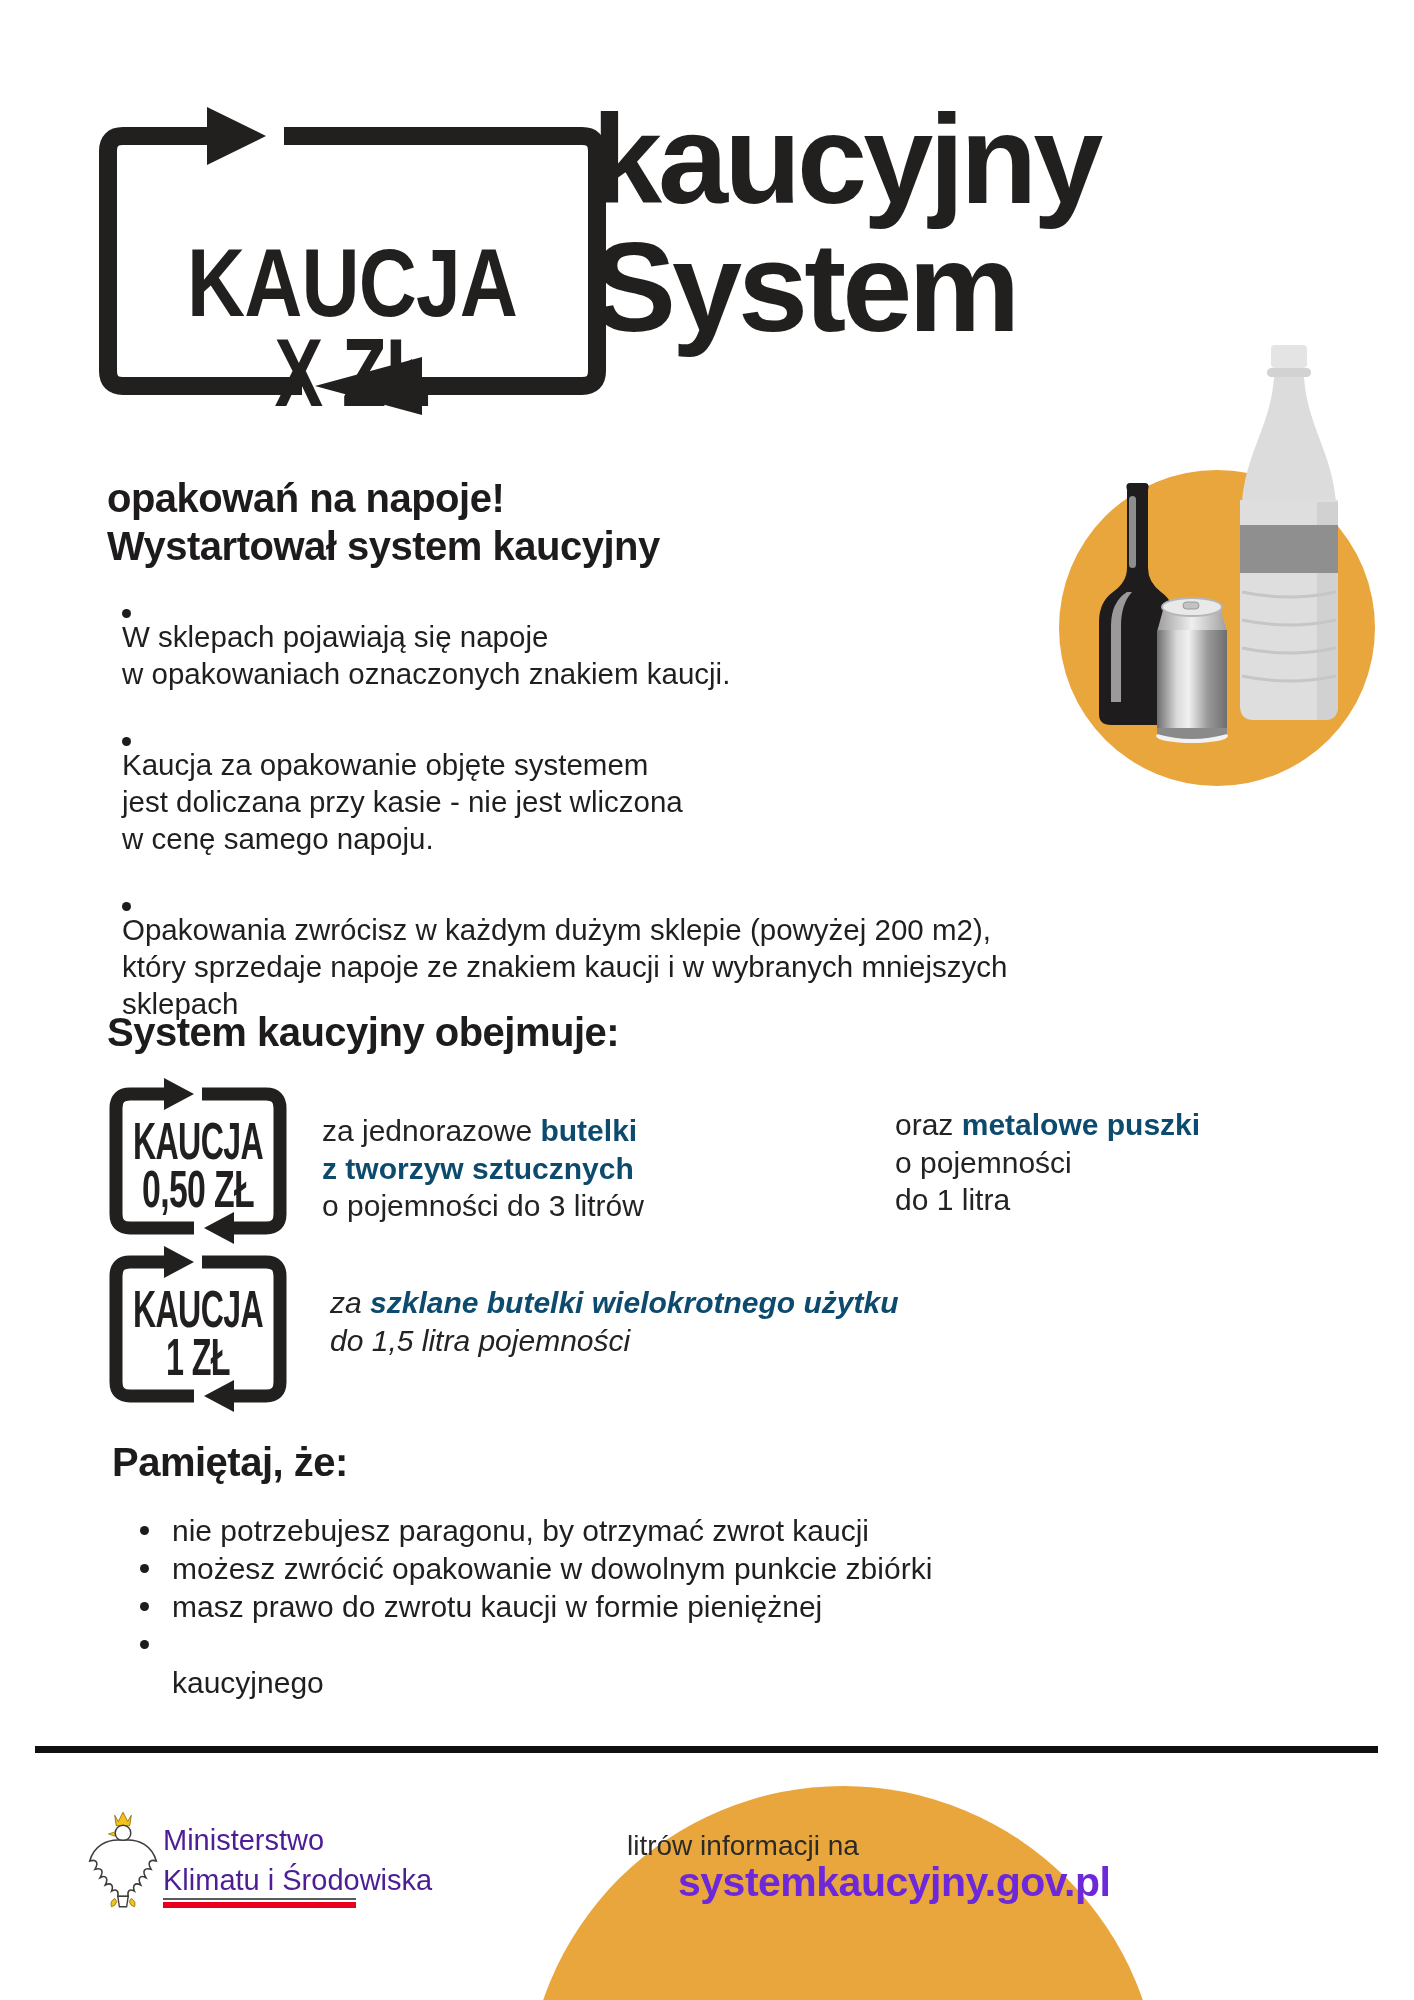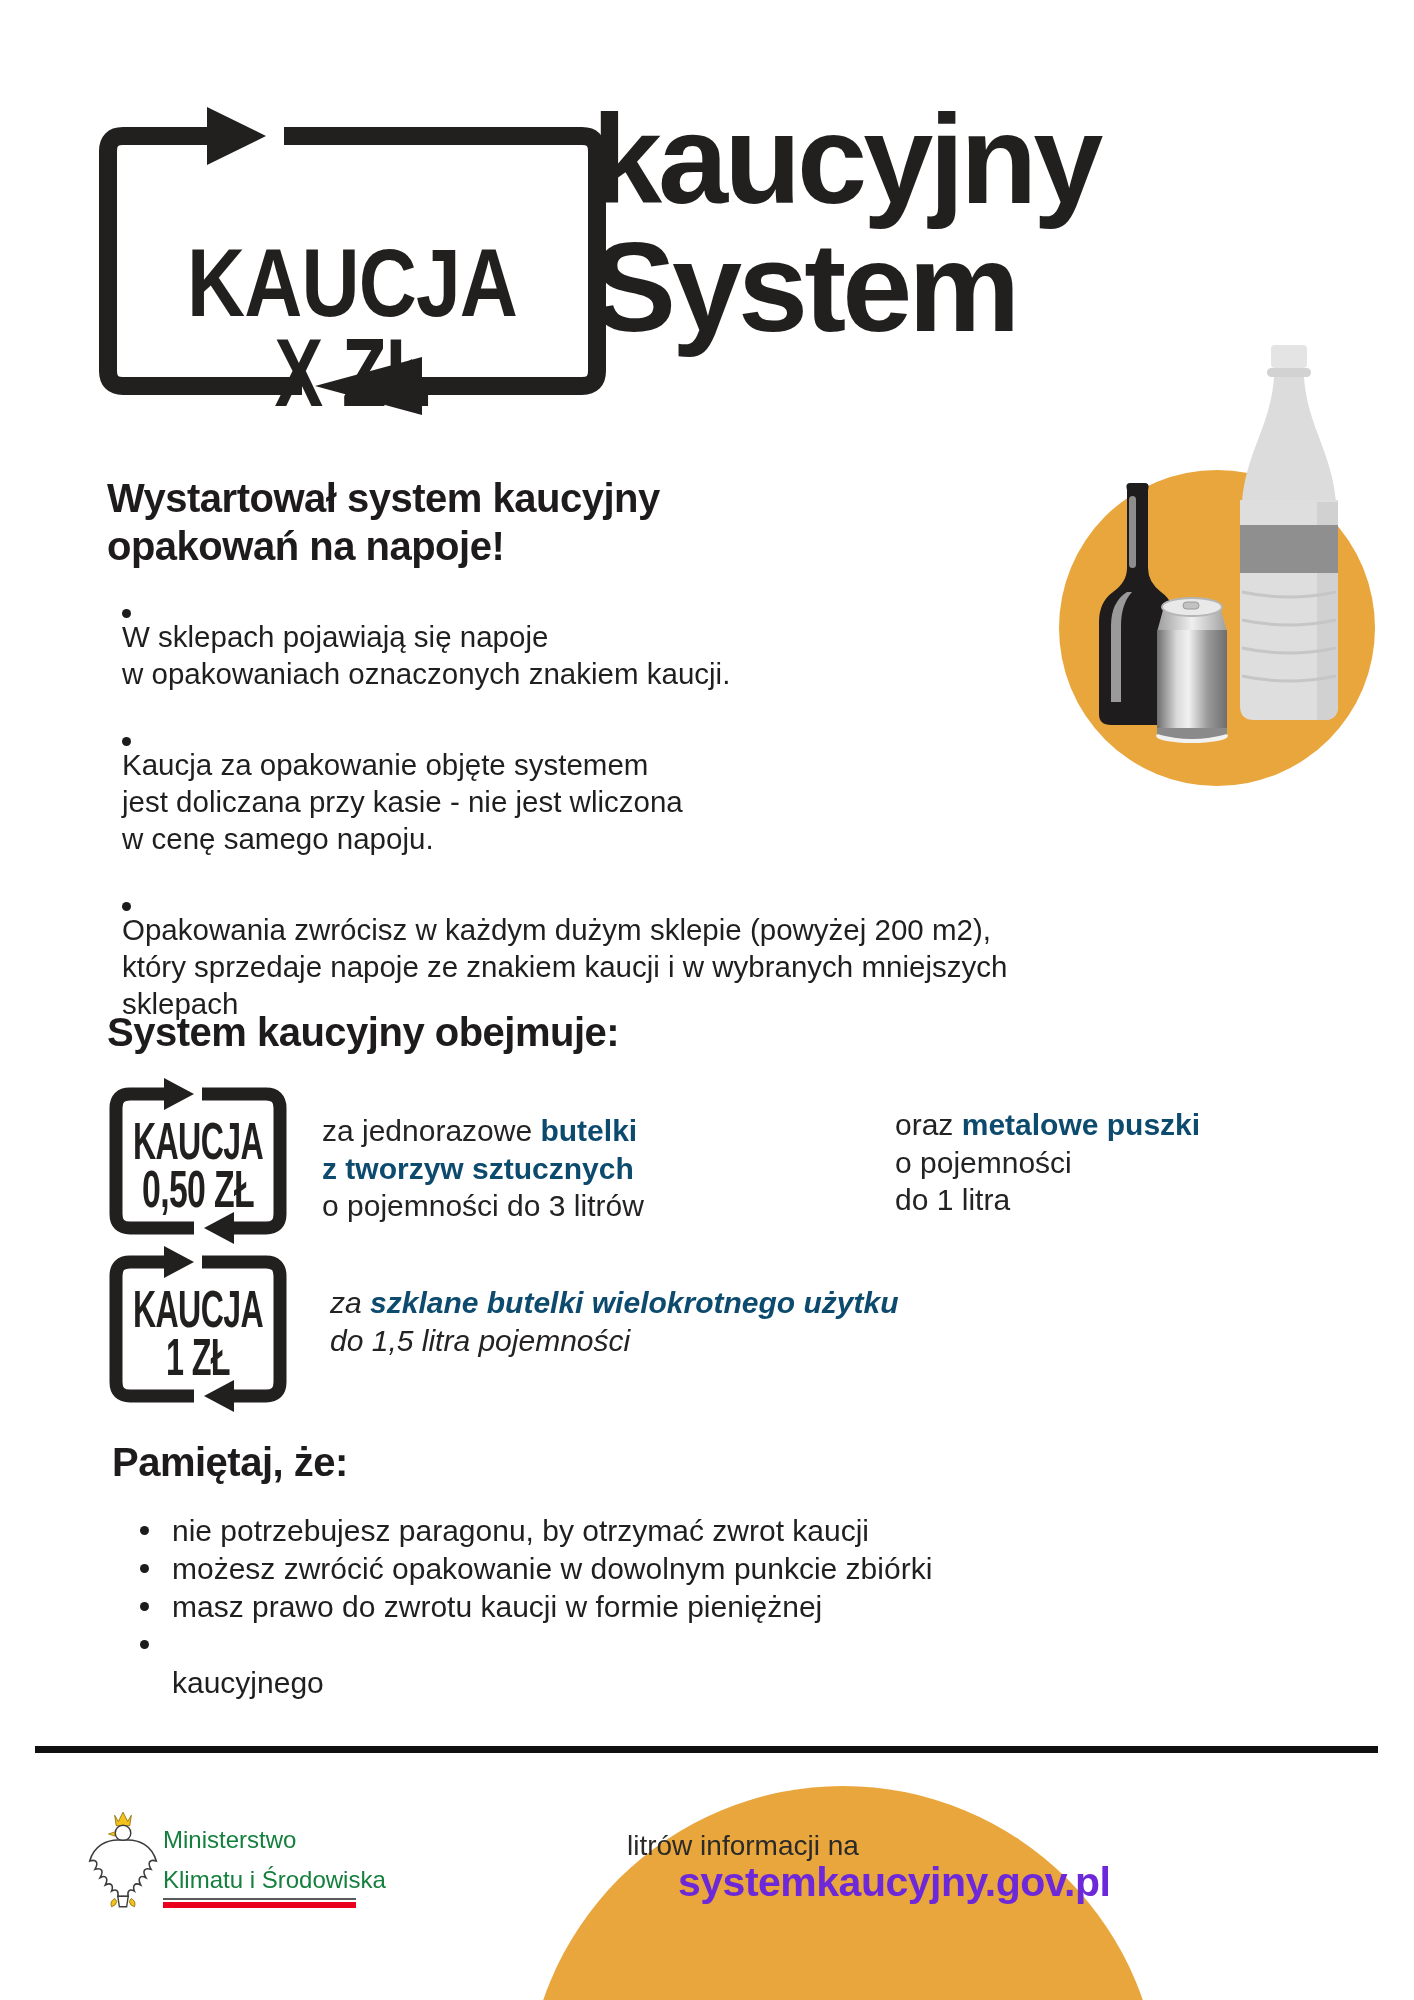--- a/index.html
+++ b/index.html
@@ -49,21 +49,21 @@
   .badge-1 { left:102px; top:1244px; }
 
   .inc-text { position:absolute; font-size:30px; line-height:37.5px; color:#242222; }
   .inc-text b { font-weight:700; color:#0c4a6e; }
   .inc-plastic { left:322px; top:1112px; }
   .inc-cans { left:895px; top:1106px; }
   .inc-glass { left:330px; top:1284px;font-style:italic; }
 
   
   .divider { position:absolute; left:35px; top:1746px; width:1343px; height:7px; background:#101010; }
-  .ministry-text { position:absolute; left:163px; top:1820px; font-size:24px; line-height:40px; color:#15803d; }
+  .ministry-text { position:absolute; left:163px; top:1820px; font-size:29px; line-height:40px; color:#4c1d95; }
   .ministry-grayline { position:absolute; left:163px; top:1898px; width:193px; height:2px; background:#5a5a5a; }
   .ministry-redline { position:absolute; left:163px; top:1902px; width:193px; height:6px; }
   .eagle-svg { position:absolute; left:86px; top:1808px; width:74px; height:104px; }
 
   .bottom-circle { position:absolute; left:526px; top:1786px; width:634px; height:634px; border-radius:50%; }
   .info-line1 { position:absolute; left:627px; top:1830px; font-size:28px; color:#2b2a28; }
   .info-line2 { position:absolute; left:678px; top:1859px; font-size:41px; font-weight:800; letter-spacing:-0.5px; color:#6d28d9; }
 
   .illu-svg { position:absolute; left:1035px; top:330px; width:360px; height:470px; }
 </style>
@@ -129,22 +129,22 @@
       <path d="M 122 302 L 128 280 Q 157 264 186 280 L 192 302 Z" fill="url(#domeGrad)"></path>
       <ellipse cx="157" cy="277" rx="30" ry="9" fill="#e9e9e9" stroke="#b5b5b5" stroke-width="2"></ellipse>
       <rect x="148" y="272" width="16" height="7" rx="3.5" fill="#c2c2c2" stroke="#9a9a9a" stroke-width="1"></rect>
       <ellipse cx="157" cy="406" rx="36" ry="7" fill="#f2f2f2"></ellipse>
       <rect x="122" y="300" width="70" height="104" fill="url(#canGrad)"></rect>
       <path d="M 122 404 Q 157 414 192 404 L 192 398 L 122 398 Z" fill="#8a8a8a"></path>
     </g>
   </svg>
 
   <div class="h2 intro-heading">
+    <div>opakowań na napoje!</div>
     <div>Wystartował system kaucyjny</div>
-    <div>opakowań na napoje!</div>
   </div>
 
   <ul class="blist intro-list">
     <li>
       <span class="dot"></span>
       <span>
         <span>W sklepach pojawiają się napoje</span><br>
         <span>w opakowaniach oznaczonych znakiem kaucji.</span>
       </span>
     </li>

